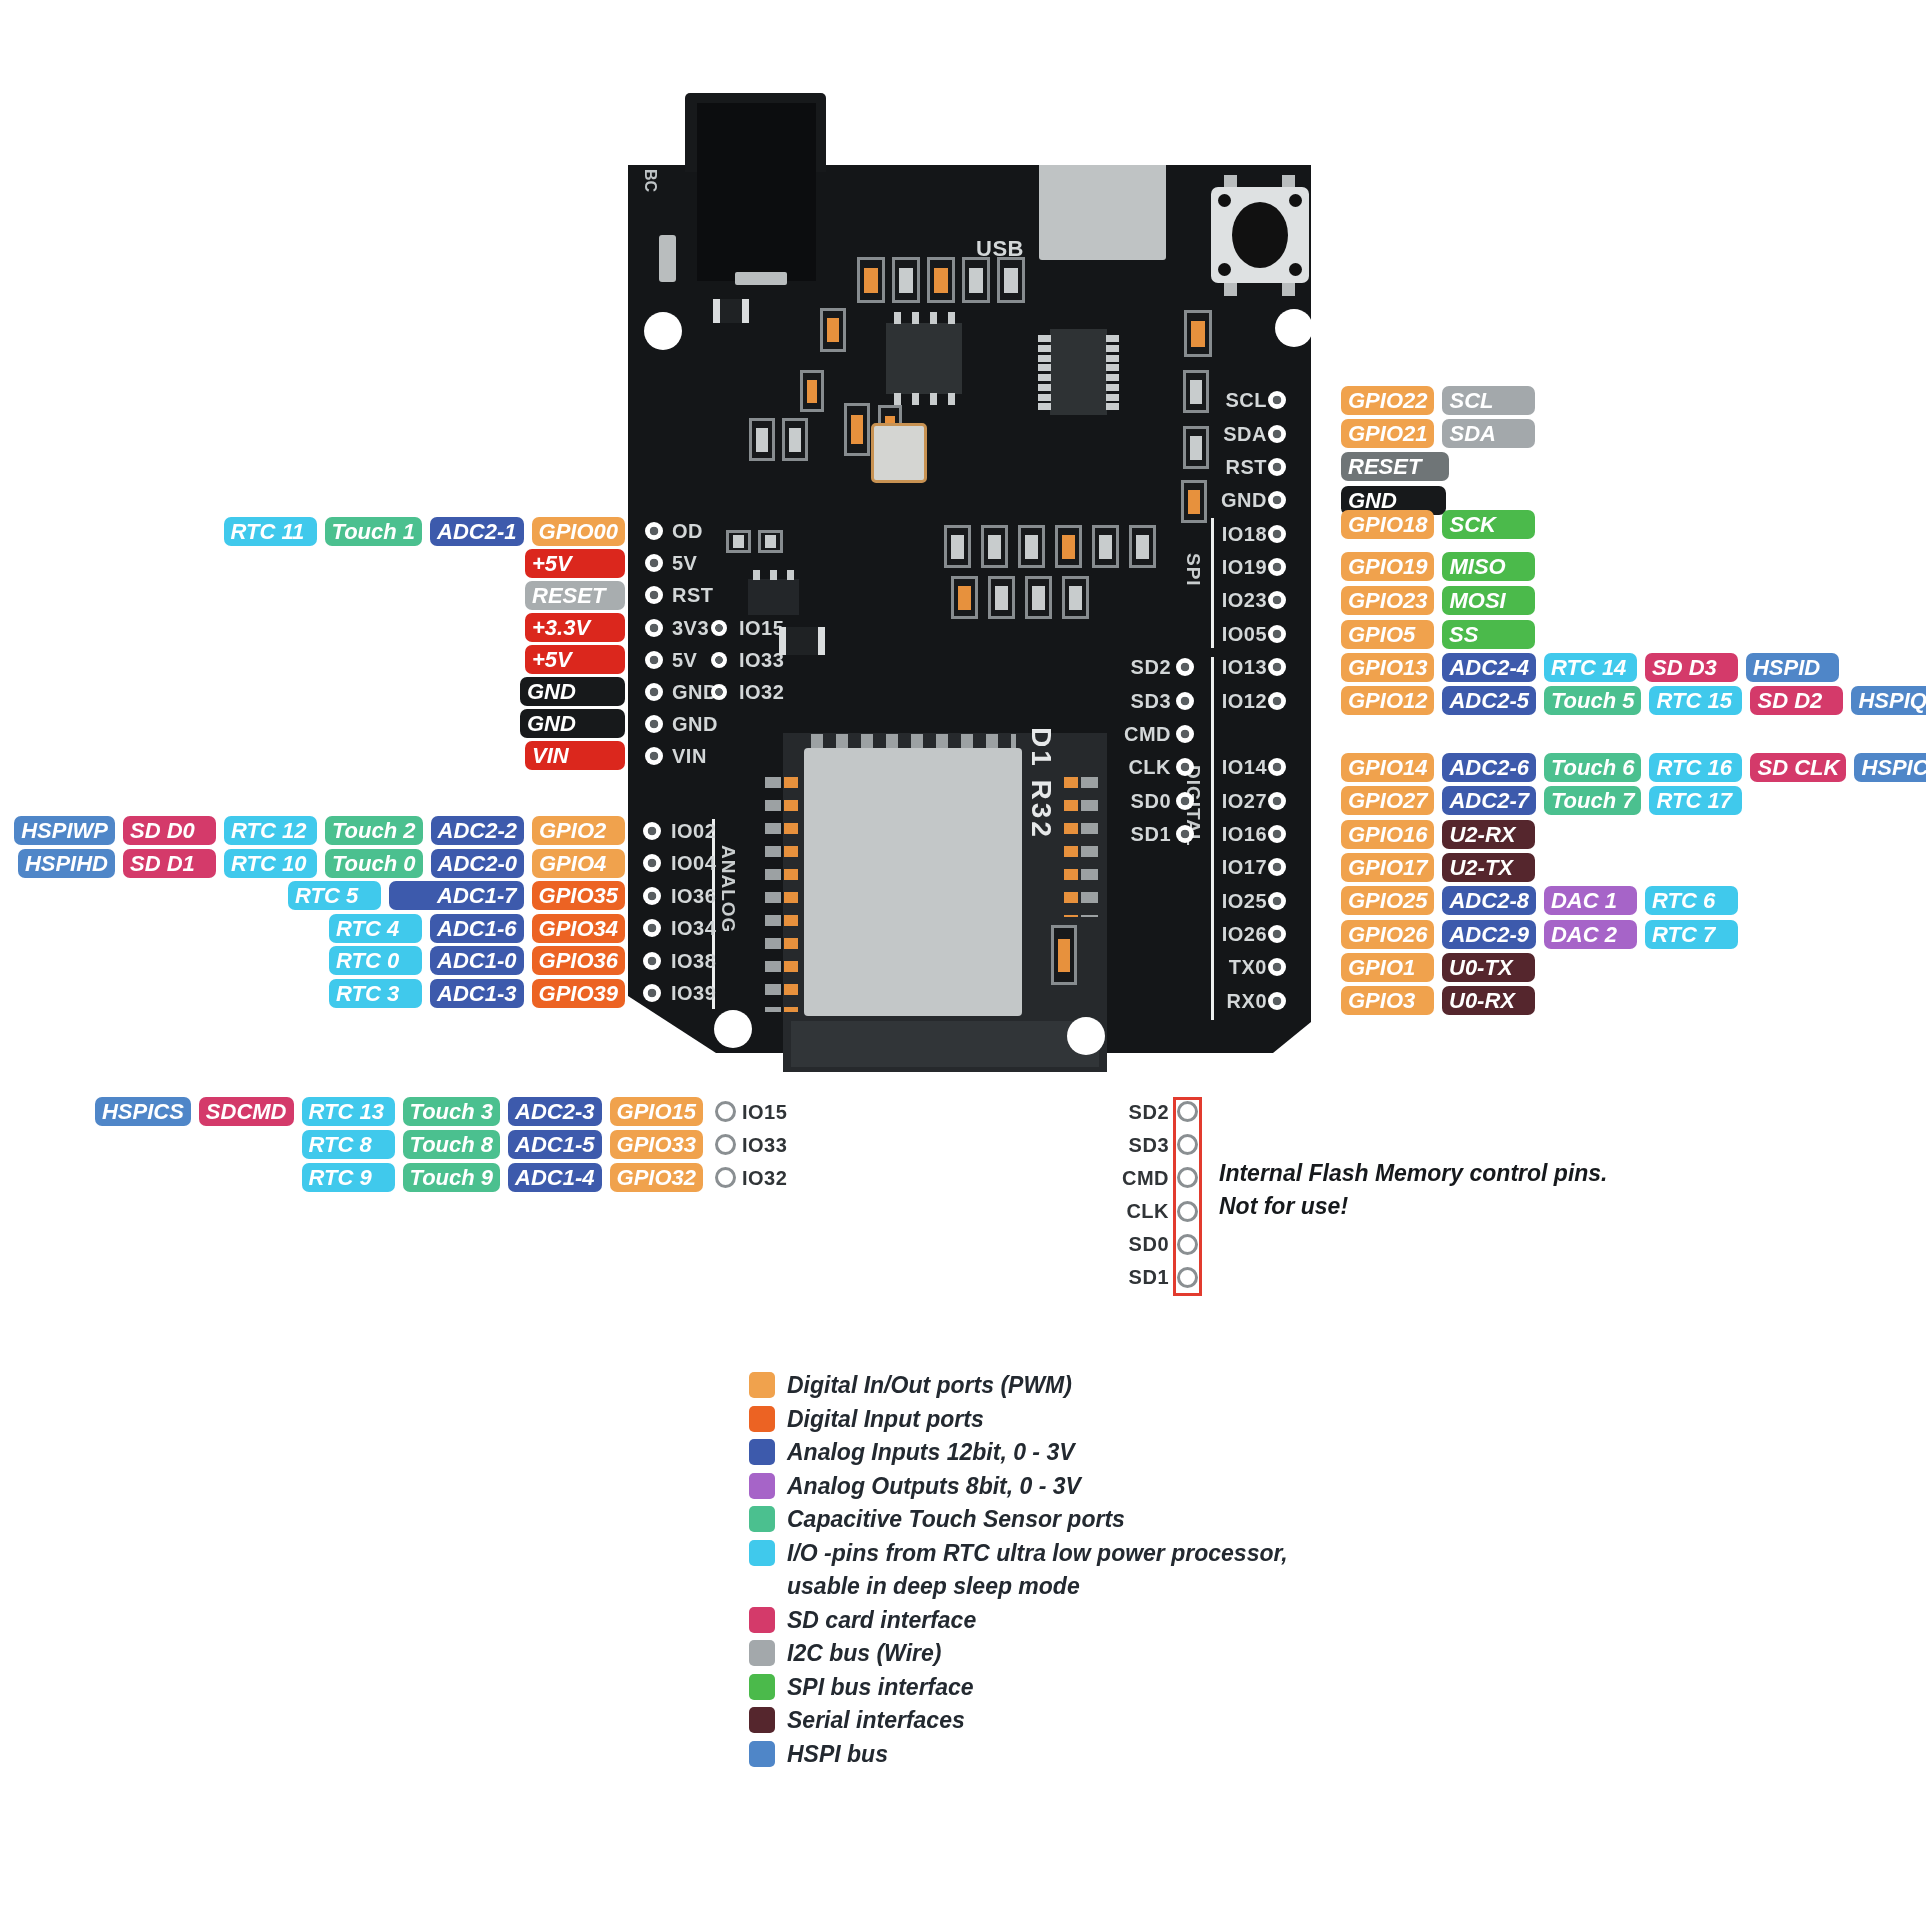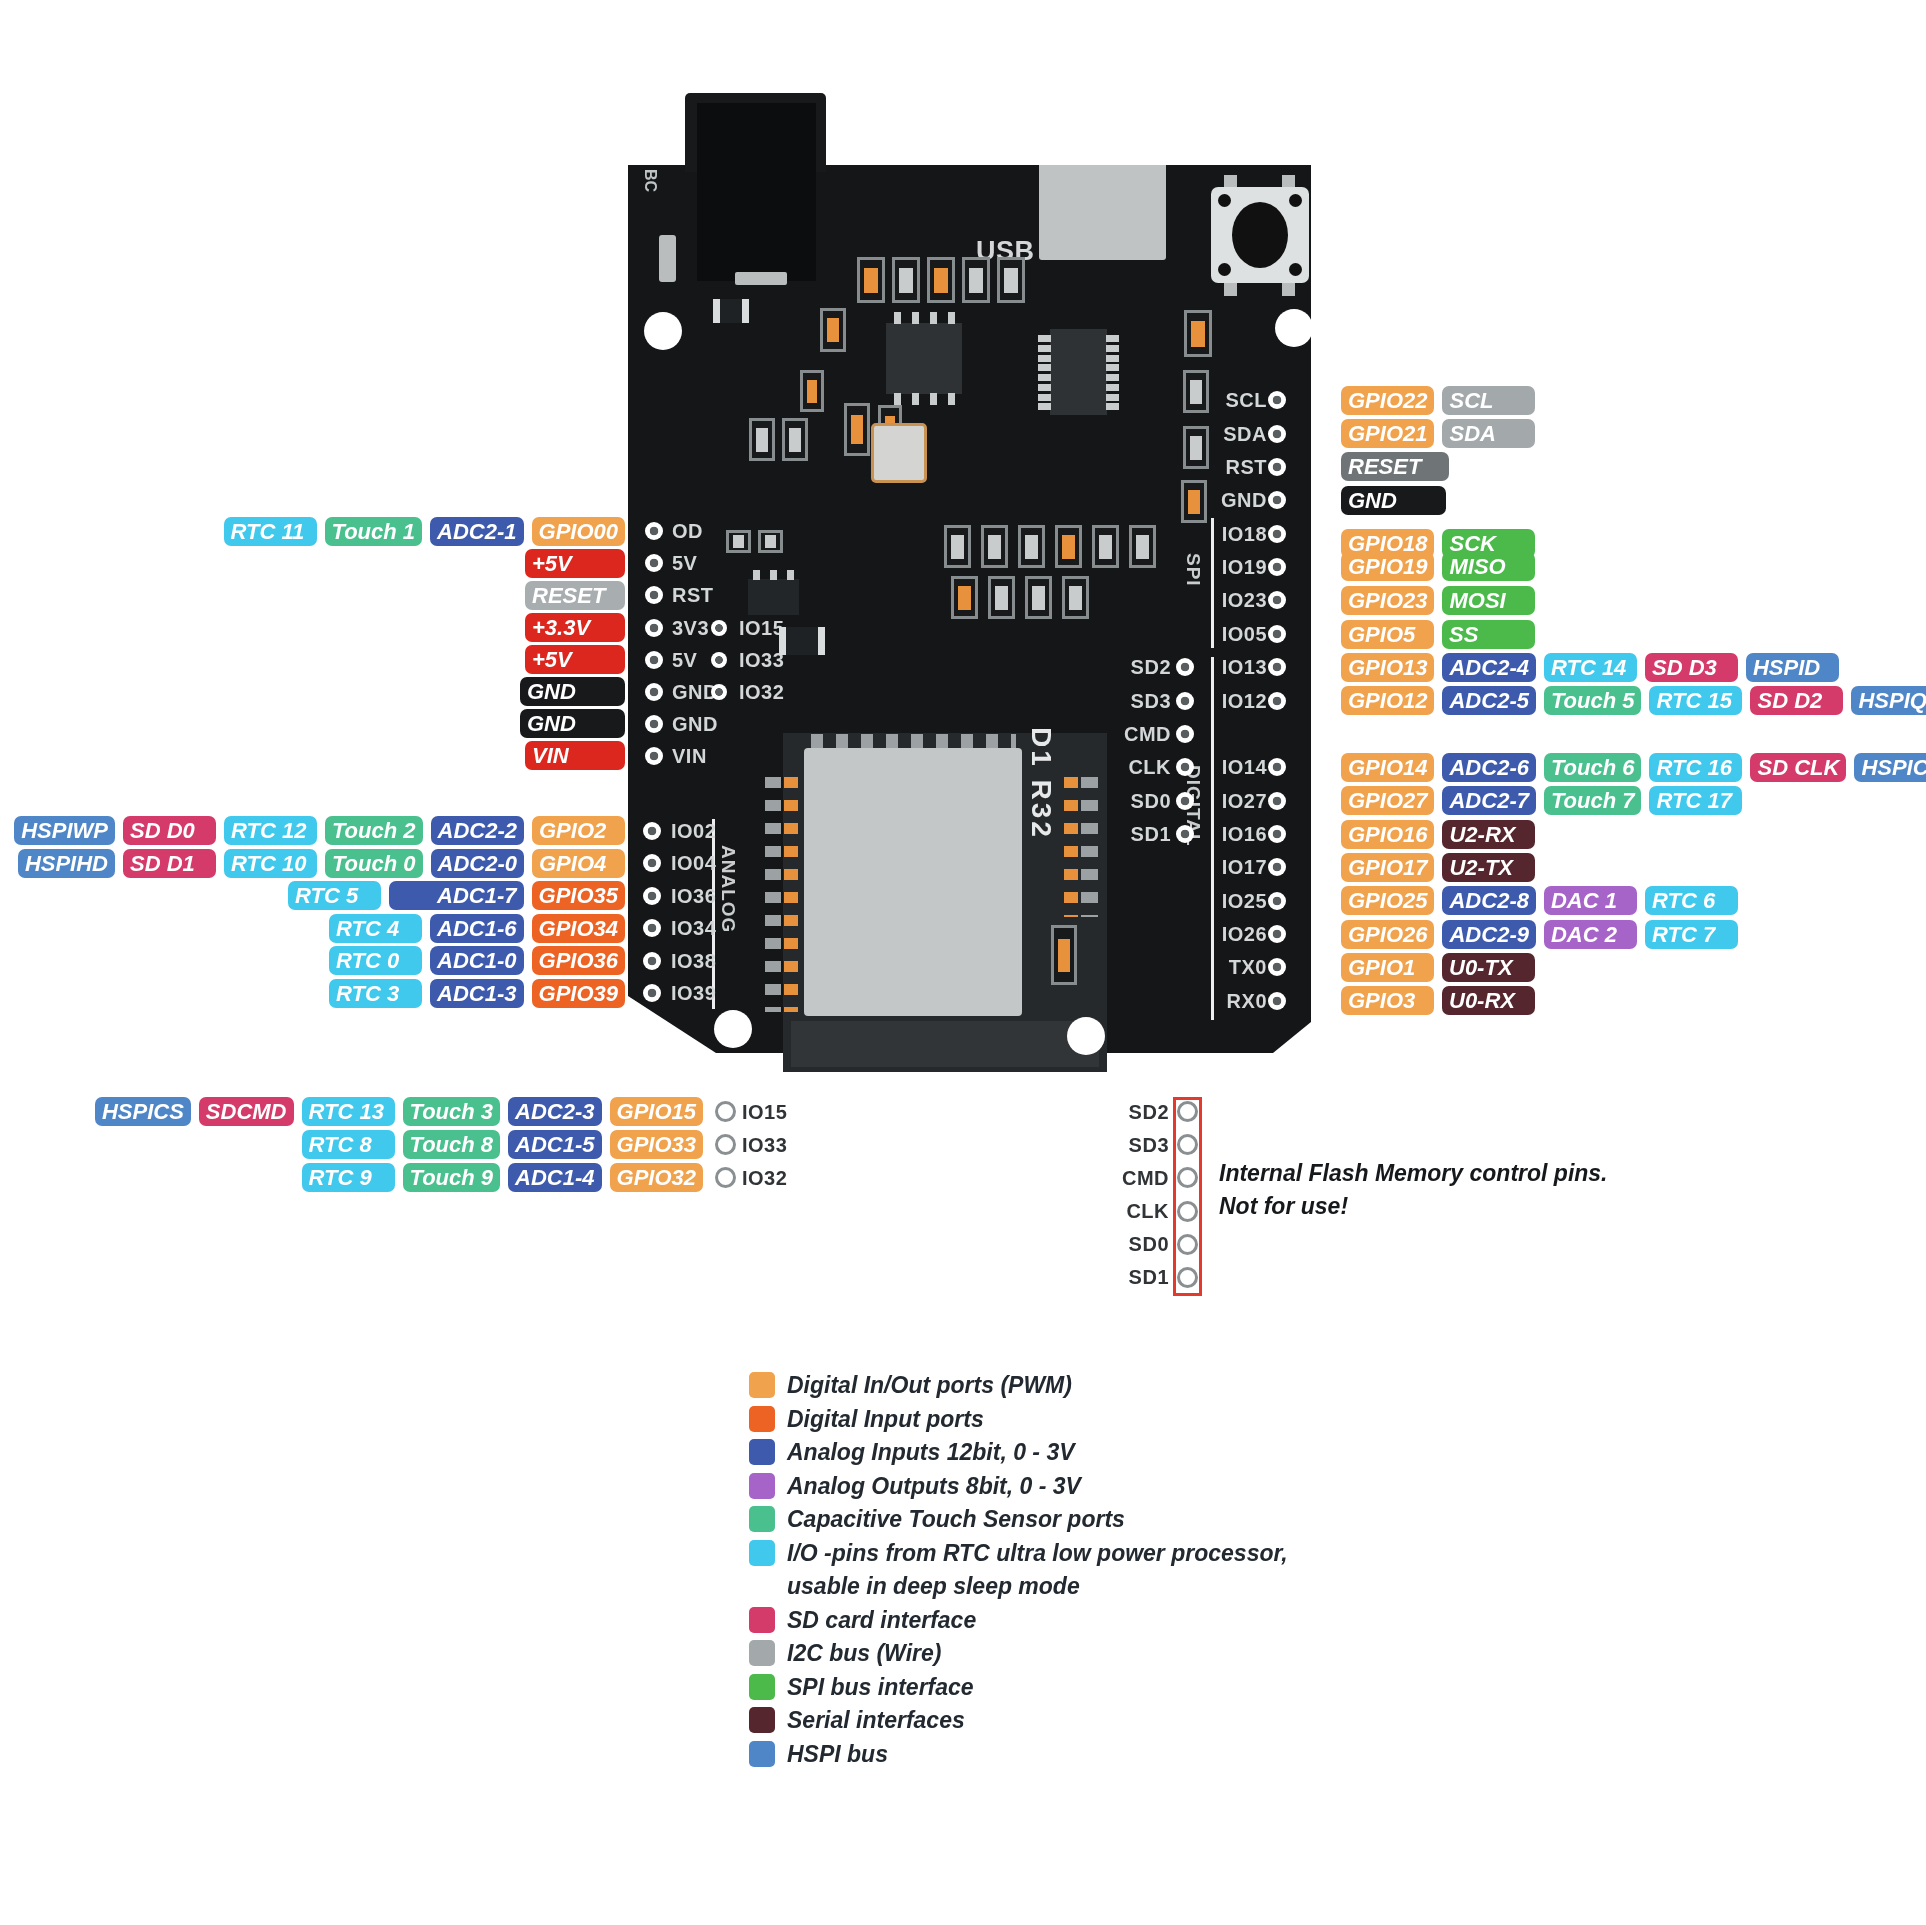--- a/index.html
+++ b/index.html
@@ -29,21 +29,21 @@
 
   <div style="position:absolute;left:628px;top:165px;width:683px;height:888px;background:#141618;
        clip-path:polygon(0 0,683px 0,683px 857px,645px 888px,88px 888px,0 831px);"></div>
 
   <div class="decor" style="left:685px;top:93px;width:141px;height:79px;background:#17191B;border-radius:5px 5px 0 0;"></div>
   <div class="decor" style="left:697px;top:103px;width:119px;height:178px;background:#0C0D0F;"></div>
   <div class="decor" style="left:735px;top:272px;width:52px;height:13px;background:#B9BDBE;border-radius:2px;"></div>
   <div class="decor" style="left:659px;top:235px;width:17px;height:47px;background:#B9BDBE;border-radius:3px;"></div>
 
   <div class="decor" style="left:1039px;top:165px;width:127px;height:95px;background:#BFC3C4;border-radius:0 0 3px 3px;"></div>
-  <div class="pinlab" style="left:976px;top:238px;font-size:27px;">USB</div>
+  <div class="pinlab" style="left:976px;top:238px;font-size:22px;">USB</div>
 
   <div class="decor" style="left:1224px;top:175px;width:13px;height:16px;background:#B9BDBE;"></div>
   <div class="decor" style="left:1282px;top:175px;width:13px;height:16px;background:#B9BDBE;"></div>
   <div class="decor" style="left:1224px;top:280px;width:13px;height:16px;background:#B9BDBE;"></div>
   <div class="decor" style="left:1282px;top:280px;width:13px;height:16px;background:#B9BDBE;"></div>
   <div class="decor" style="left:1211px;top:187px;width:98px;height:96px;background:#DEE1E2;border-radius:7px;"></div>
   <div class="decor" style="left:1218px;top:194px;width:13px;height:13px;background:#111;border-radius:50%;"></div>
   <div class="decor" style="left:1289px;top:194px;width:13px;height:13px;background:#111;border-radius:50%;"></div>
   <div class="decor" style="left:1218px;top:263px;width:13px;height:13px;background:#111;border-radius:50%;"></div>
   <div class="decor" style="left:1289px;top:263px;width:13px;height:13px;background:#111;border-radius:50%;"></div>
@@ -188,21 +188,21 @@
     <div class="row" style="left: 1341px; top: 452px;">
       <span class="badge" style="background: rgb(111, 117, 119); min-width: 108px;">RESET</span>
     </div>
     <div class="pinhole" style="left: 1268px; top: 458px; width: 18px; height: 18px;"></div>
     <div class="pinlab" style="right: 659px; top: 457px; text-align: right;">RST</div>
     <div class="row" style="left: 1341px; top: 486px;">
       <span class="badge" style="background: rgb(23, 25, 27); min-width: 105px;">GND</span>
     </div>
     <div class="pinhole" style="left: 1268px; top: 491px; width: 18px; height: 18px;"></div>
     <div class="pinlab" style="right: 659px; top: 490px; text-align: right;">GND</div>
-    <div class="row" style="left: 1341px; top: 529px;">
+    <div class="row" style="left: 1341px; top: 510px;">
       <span class="badge" style="background: rgb(240, 162, 77);">GPIO18</span>
       <span class="badge" style="background: rgb(75, 186, 75);">SCK</span>
     </div>
     <div class="pinhole" style="left: 1268px; top: 525px; width: 18px; height: 18px;"></div>
     <div class="pinlab" style="right: 659px; top: 524px; text-align: right;">IO18</div>
     <div class="row" style="left: 1341px; top: 552px;">
       <span class="badge" style="background: rgb(240, 162, 77);">GPIO19</span>
       <span class="badge" style="background: rgb(75, 186, 75);">MISO</span>
     </div>
     <div class="pinhole" style="left: 1268px; top: 558px; width: 18px; height: 18px;"></div>

